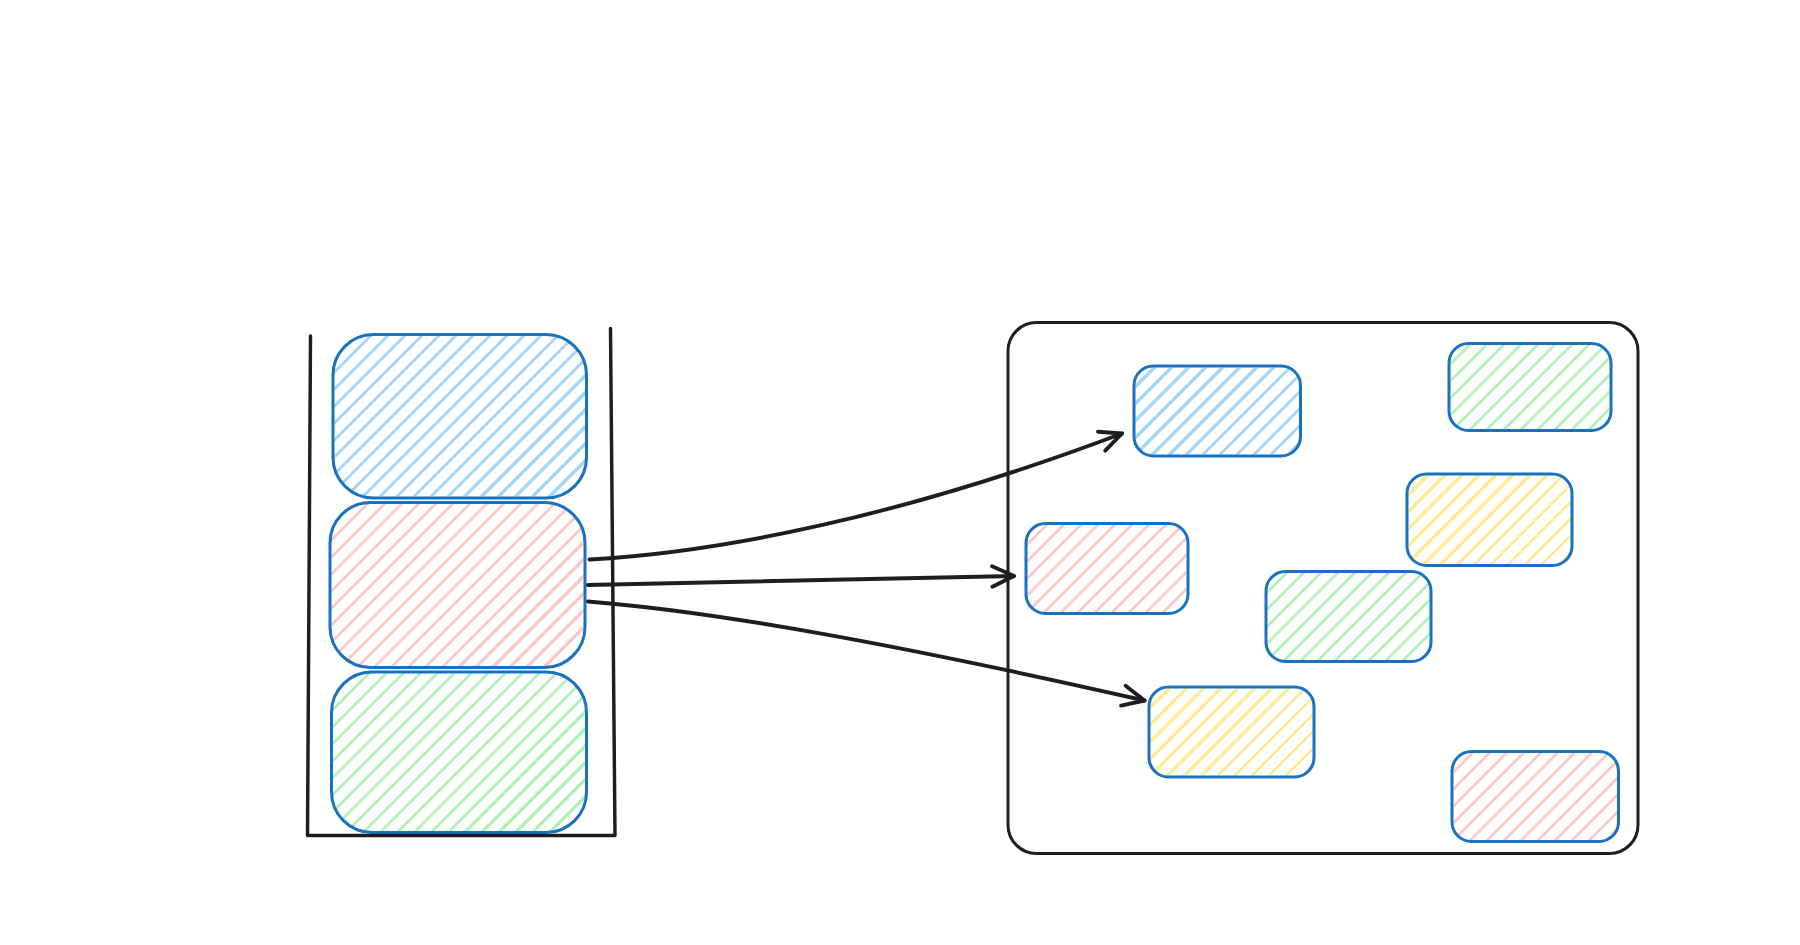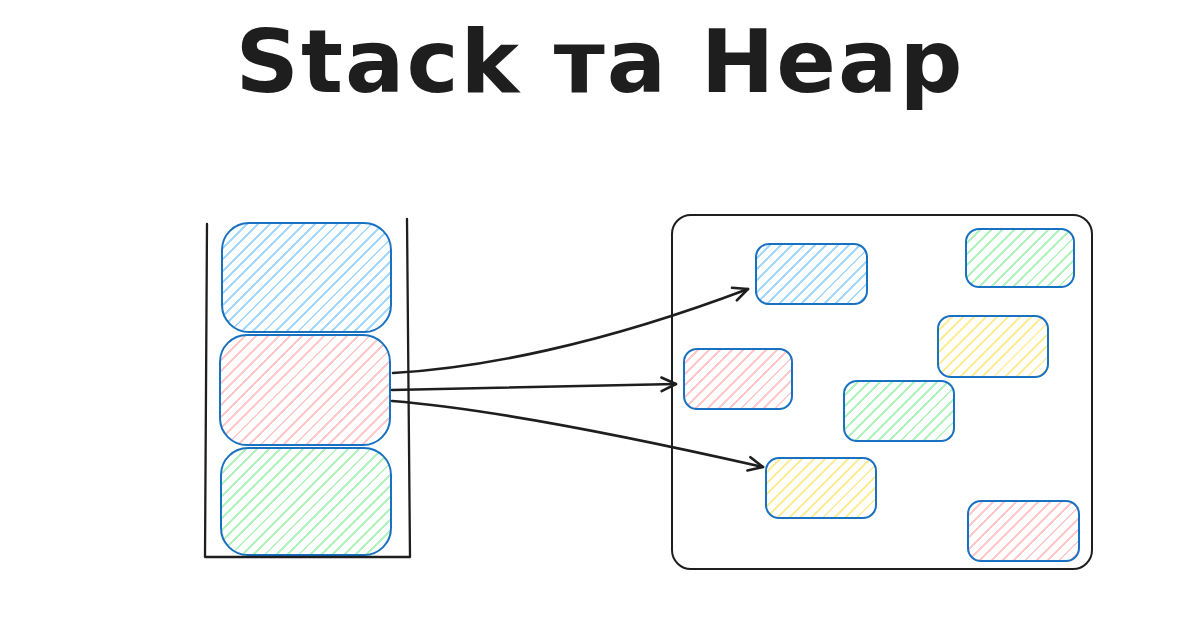--- a/index.html
+++ b/index.html
@@ -86,21 +86,20 @@
     stroke-width: 2.3;
     stroke-linecap: round;
     stroke-linejoin: round;
   }
 </style>
 </head>
 <body>
 
 <div class="canvas">
 
-  <h1 class="title">Stack та Heap</h1>
 
   <div class="blk r-stack f-blue" style="left:221px; top:222px; width:171px; height:111px;"></div>
   <div class="blk r-stack f-red" style="left:219px; top:334px; width:172px; height:112px;"></div>
   <div class="blk r-stack f-green" style="left:220px; top:447px; width:172px; height:109px;"></div>
 
   <div class="heap-box" style="left:671px; top:214px; width:422px; height:356px;"></div>
 
   <div class="blk r-heap f-blue" style="left:755px; top:243px; width:113px; height:62px;"></div>
   <div class="blk r-heap f-green" style="left:965px; top:228px; width:110px; height:60px;"></div>
   <div class="blk r-heap f-yellow" style="left:937px; top:315px; width:112px; height:63px;"></div>

